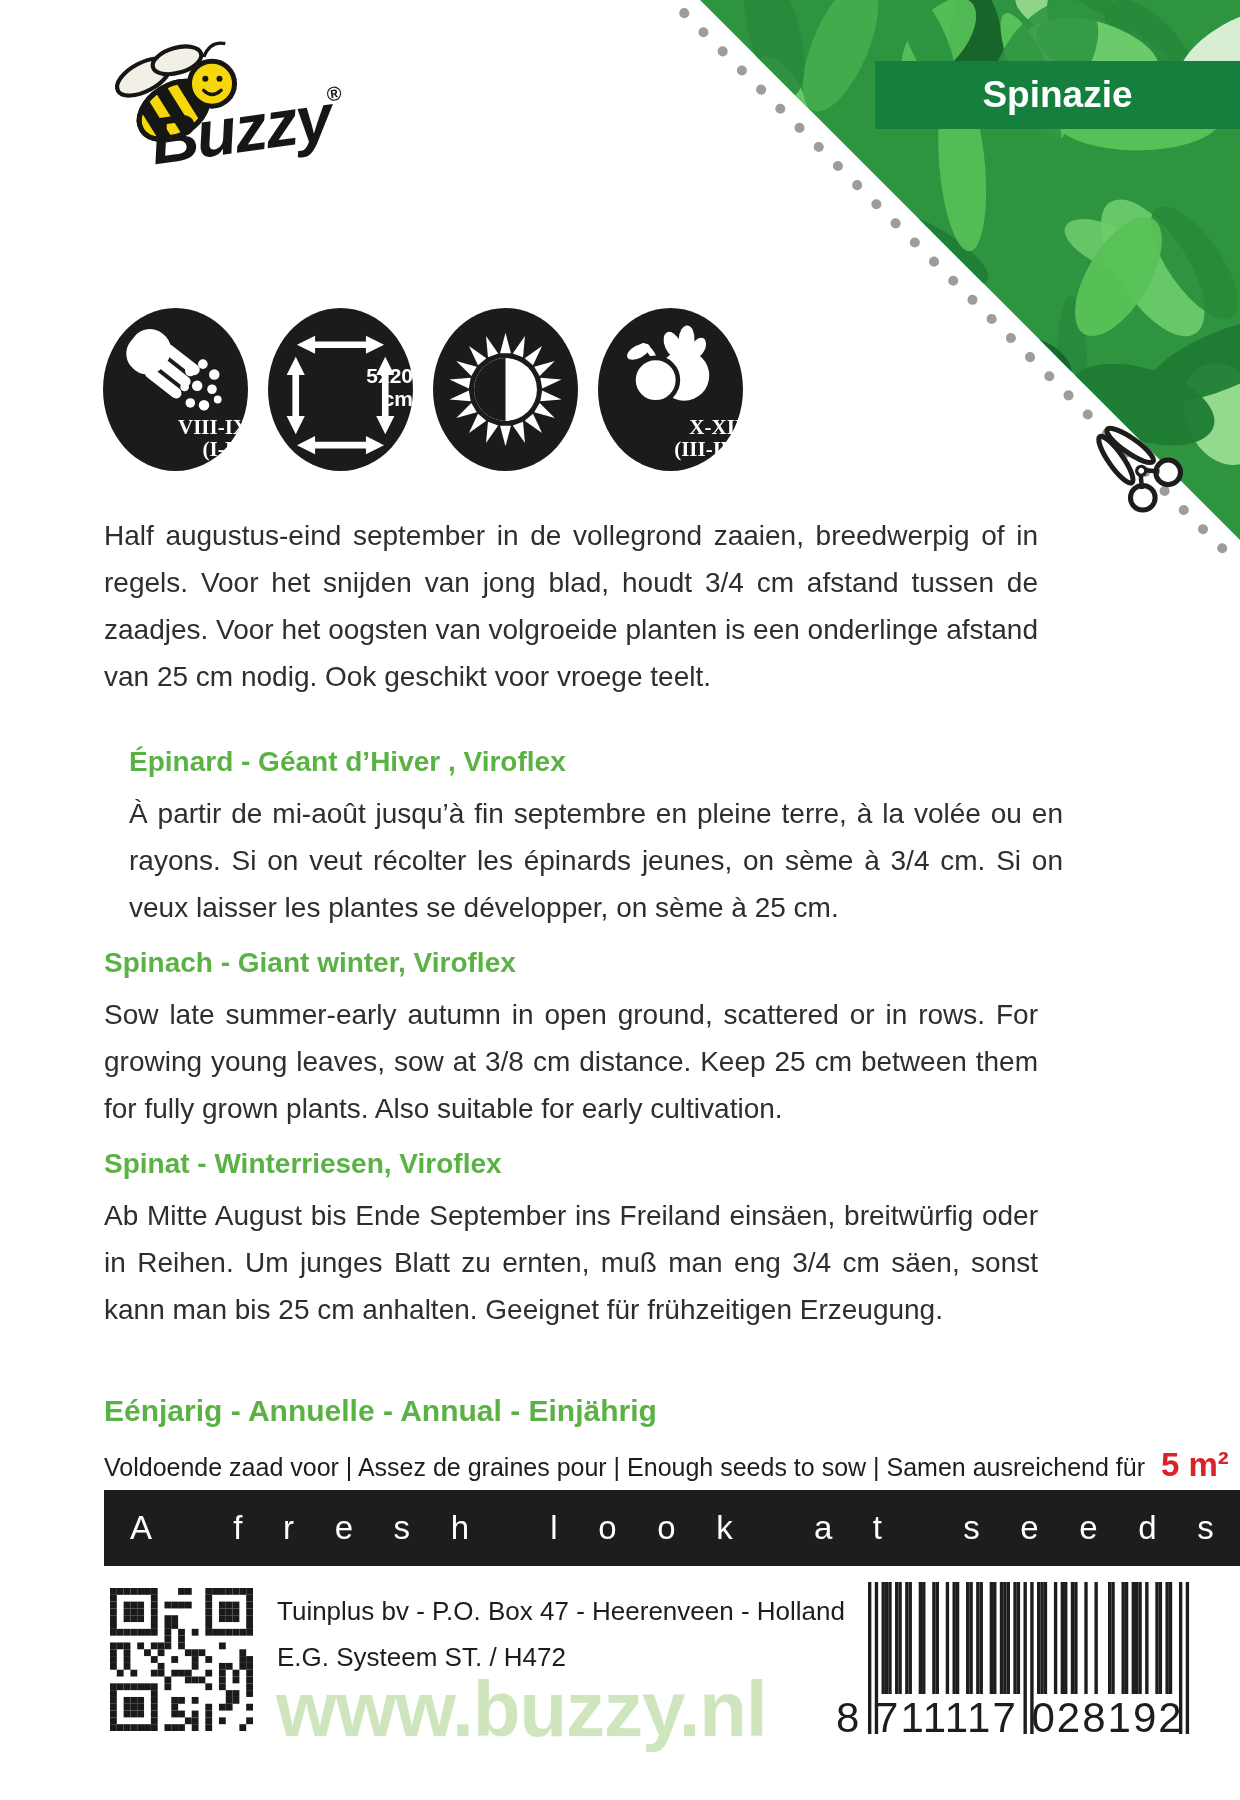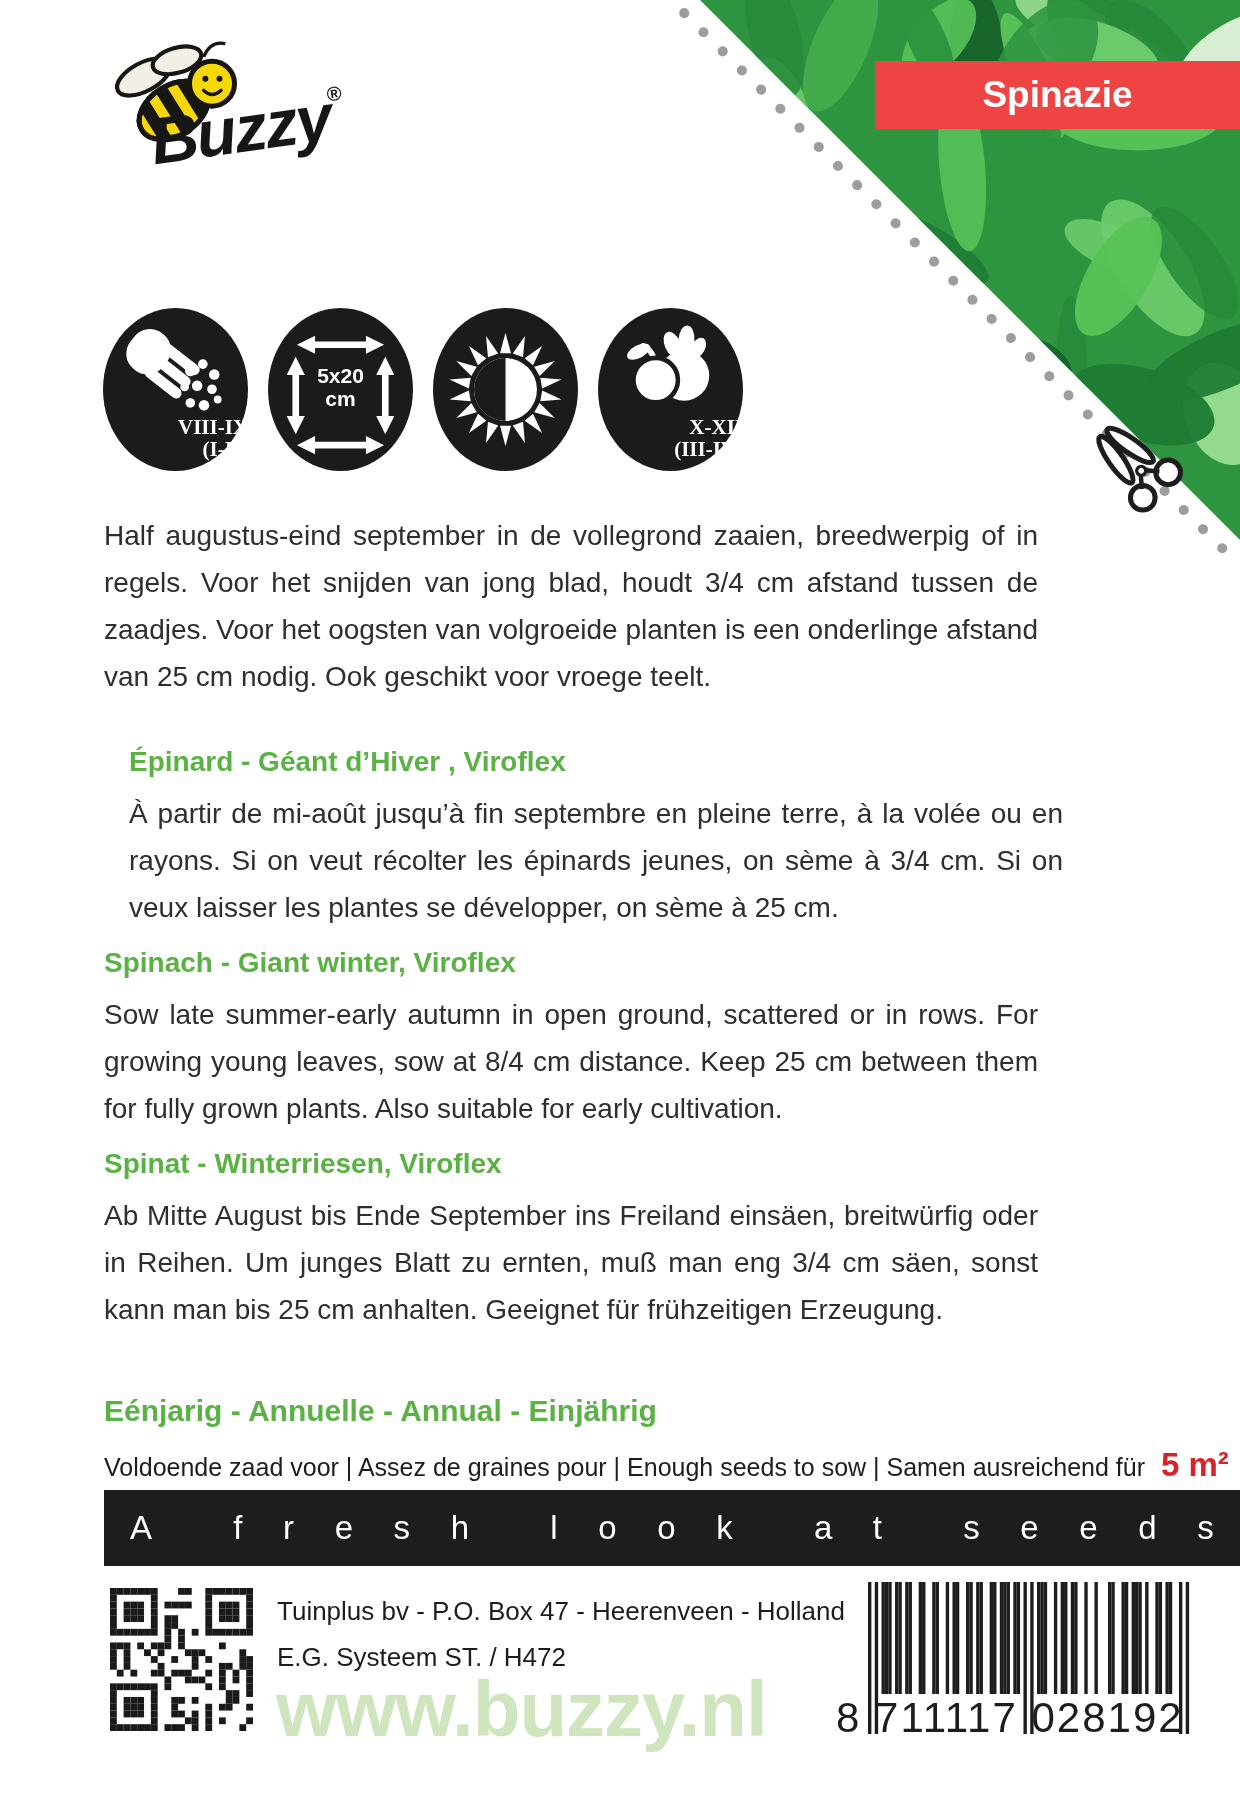--- a/index.html
+++ b/index.html
@@ -21,21 +21,21 @@
             color:#161614;transform:rotate(-8deg);letter-spacing:-2px;white-space:nowrap;}
   #wordmark sup{font-size:20px;font-style:normal;letter-spacing:0;vertical-align:38px;}
 
   
   #icons{left:103px;top:308px;display:flex;gap:20px;}
   .icon-circle{position:relative;width:145px;height:163px;border-radius:50%;background:#1b1b19;flex:none;}
   .pictos{position:absolute;left:10px;top:6px;width:125px;height:114px;}
   .pictoc{position:absolute;left:12px;top:16px;width:121px;height:131px;}
   .months{position:absolute;left:0;bottom:11px;width:100%;text-align:right;color:#fff;
           font-family:"Liberation Serif",serif;font-weight:bold;font-size:21px;line-height:22px;}
-  .spacing-text{position:absolute;left:0;top:56px;width:100%;text-align:center;color:#fff;
+  .spacing-text{position:absolute;left:0;top:56px;width:100%;text-align:right;color:#fff;
           font-weight:bold;font-size:21px;line-height:23px;}
 
   
   .sec{position:absolute;left:104px;width:934px;}
   .sec h2{margin:0 0 13px 0;font-size:28px;line-height:30px;font-weight:bold;}
   .sec p{margin:0;font-size:28px;line-height:47px;text-align:justify;}
   #sec-nl{top:512px;} #sec-fr{top:747px;margin-left:25px;} #sec-en{top:948px;} #sec-de{top:1149px;}
   #annual{left:104px;top:1394px;font-size:30px;font-weight:bold;}
   #seeds-line{left:104px;top:1446px;display:flex;align-items:baseline;gap:16px;white-space:nowrap;
               font-size:25px;color:#1d1d1b;}
@@ -95,21 +95,21 @@
           <ellipse cx="414.1978305578232" cy="151.68733149766922" rx="35.14850330166519" ry="17.397410969715565" transform="rotate(133 414.1978305578232 151.68733149766922)" fill="#2e9440" opacity="0.8819529489963315"></ellipse>
           <ellipse cx="498.43305706977844" cy="276.4498771727085" rx="67.05502101546153" ry="30.73669928498566" transform="rotate(121 498.43305706977844 276.4498771727085)" fill="#58c258" opacity="0.9636559232953004"></ellipse>
         </g>
     </g>
   </svg>
 
   <svg id="dots-svg" class="abs" viewBox="0 0 680 680">
     <line x1="105" y1="-6" x2="672" y2="558" stroke="#9d9d9c" stroke-width="10" stroke-linecap="round" stroke-dasharray="0.1 27"></line>
   </svg>
 
-  <div id="banner" class="abs" style="background:#ef4444;">
+  <div id="banner" class="abs" style="background:#15803d;">
     <span>Spinazie</span>
   </div>
 
   <svg id="scissors" class="abs" viewBox="0 0 100 100">
     <g transform="rotate(45 50 50)">
       <g fill="#fff" stroke="#1d1d1b" stroke-width="4.5">
         <ellipse cx="27" cy="42" rx="25" ry="6.5" transform="rotate(-10 27 42)"></ellipse>
         <ellipse cx="27" cy="60" rx="25" ry="6.5" transform="rotate(10 27 60)"></ellipse>
         <circle cx="68" cy="35" r="11"></circle>
         <circle cx="68" cy="67" r="11"></circle>
@@ -245,21 +245,21 @@
 
   <div class="sec" id="sec-nl">
     <p>Half augustus-eind september in de vollegrond zaaien, breedwerpig of in regels. Voor het snijden van jong blad, houdt 3/4 cm afstand tussen de zaadjes. Voor het oogsten van volgroeide planten is een onderlinge afstand van 25 cm nodig. Ook geschikt voor vroege teelt.</p>
   </div>
   <div class="sec" id="sec-fr">
     <h2 style="color:#5bb244;">Épinard - Géant d’Hiver , Viroflex</h2>
     <p>À partir de mi-août jusqu’à fin septembre en pleine terre, à la volée ou en rayons. Si on veut récolter les épinards jeunes, on sème à 3/4 cm. Si on veux laisser les plantes se développer, on sème à 25 cm.</p>
   </div>
   <div class="sec" id="sec-en">
     <h2 style="color:#5bb244;">Spinach - Giant winter, Viroflex</h2>
-    <p>Sow late summer-early autumn in open ground, scattered or in rows. For growing young leaves, sow at 8/4 cm distance. Keep 25 cm between them for fully grown plants. Also suitable for early cultivation.</p>
+    <p>Sow late summer-early autumn in open ground, scattered or in rows. For growing young leaves, sow at 3/8 cm distance. Keep 25 cm between them for fully grown plants. Also suitable for early cultivation.</p>
   </div>
   <div class="sec" id="sec-de">
     <h2 style="color:#5bb244;">Spinat - Winterriesen, Viroflex</h2>
     <p>Ab Mitte August bis Ende September ins Freiland einsäen, breitwürfig oder in Reihen. Um junges Blatt zu ernten, muß man eng 3/4 cm säen, sonst kann man bis 25 cm anhalten. Geeignet für frühzeitigen Erzeugung.</p>
   </div>
 
   <div id="annual" class="abs" style="color:#5bb244;">Eénjarig - Annuelle - Annual - Einjährig</div>
 
   <div id="seeds-line" class="abs">
     <span>Voldoende zaad voor | Assez de graines pour | Enough seeds to sow | Samen ausreichend für</span>

